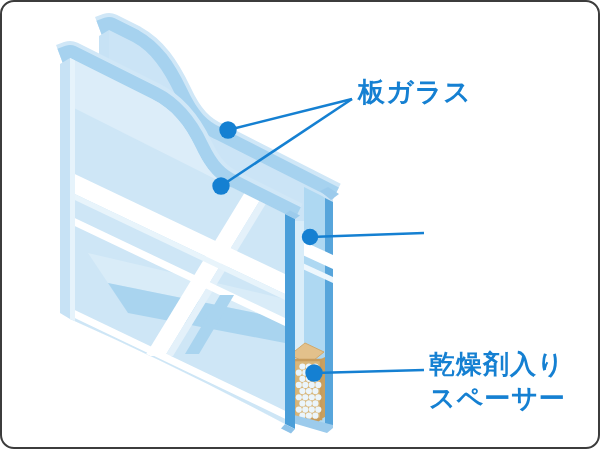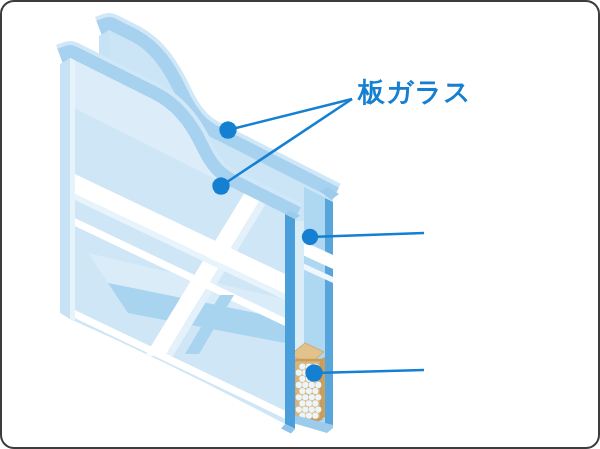--- a/index.html
+++ b/index.html
@@ -129,13 +129,17 @@
     <g fill="#1580d2" stroke="none">
       <circle cx="226" cy="128" r="8.7"></circle>
       <circle cx="219" cy="184" r="8.7"></circle>
       <circle cx="308" cy="235" r="8.2"></circle>
       <circle cx="312" cy="371" r="8.7"></circle>
     </g>
   </g>
 </svg>
 
 <div class="label label-plate">板ガラス</div>
+<div class="label label-spacer">
+  <div>乾燥剤入り</div>
+  <div>スペーサー</div>
+</div>
 </div>
 
 </body></html>

